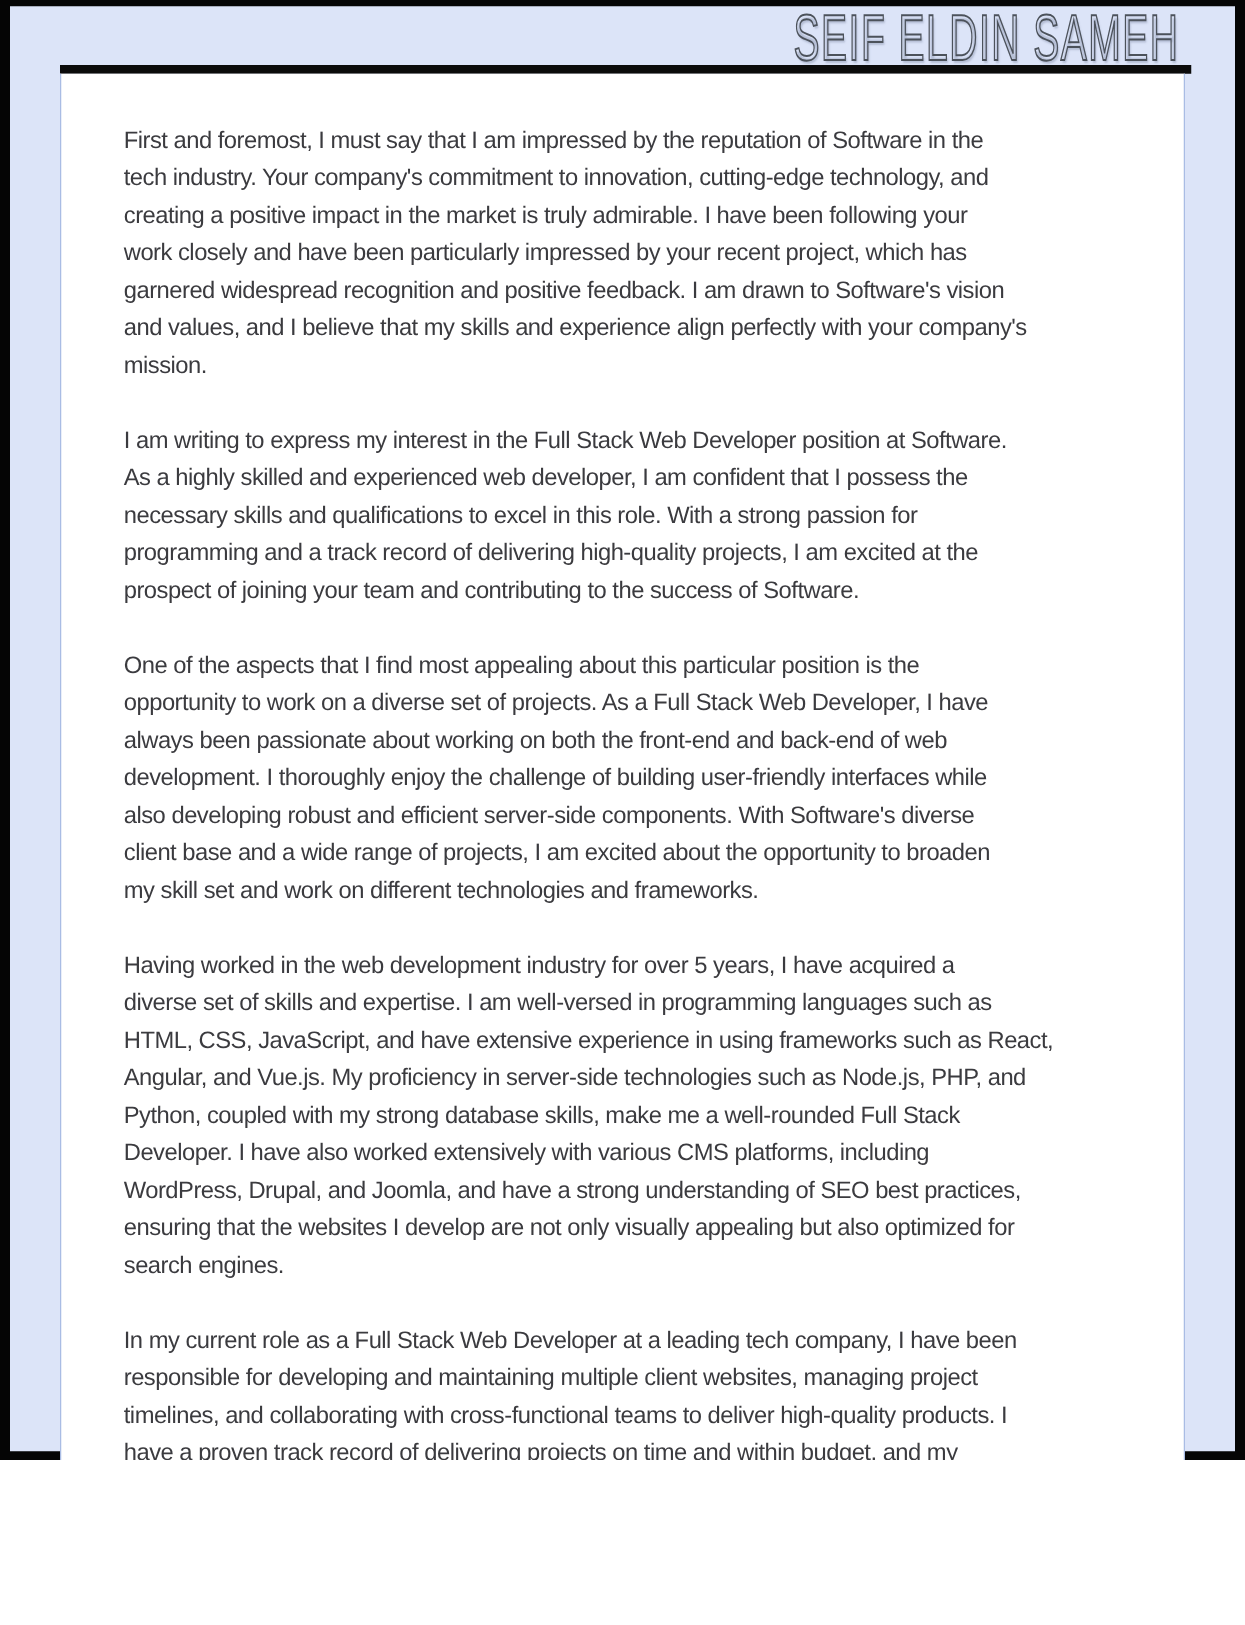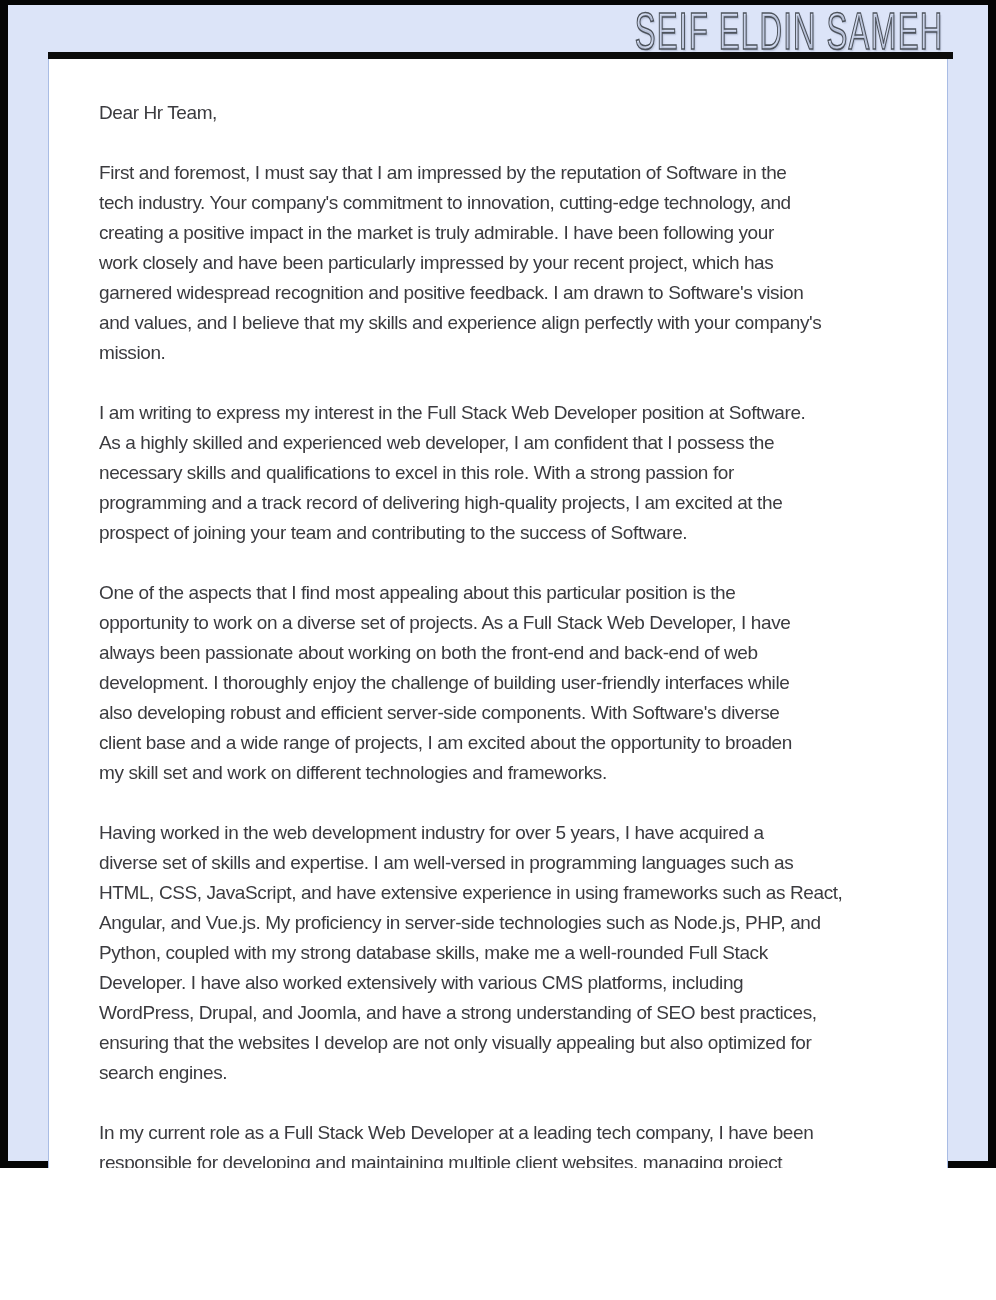--- a/index.html
+++ b/index.html
@@ -78,21 +78,20 @@
 <div class="page">
   <div class="canvas"></div>
 
   <div class="header-name">SEIF ELDIN SAMEH</div>
 
   <div class="header-rule"></div>
 
   <div class="doc-box"></div>
 
   <div class="content">
-    <p>Dear Hr Team,</p>
     <p>First and foremost, I must say that I am impressed by the reputation of Software in the
 tech industry. Your company's commitment to innovation, cutting-edge technology, and
 creating a positive impact in the market is truly admirable. I have been following your
 work closely and have been particularly impressed by your recent project, which has
 garnered widespread recognition and positive feedback. I am drawn to Software's vision
 and values, and I believe that my skills and experience align perfectly with your company's
 mission.</p>
     <p>I am writing to express my interest in the Full Stack Web Developer position at Software.
 As a highly skilled and experienced web developer, I am confident that I possess the
 necessary skills and qualifications to excel in this role. With a strong passion for

